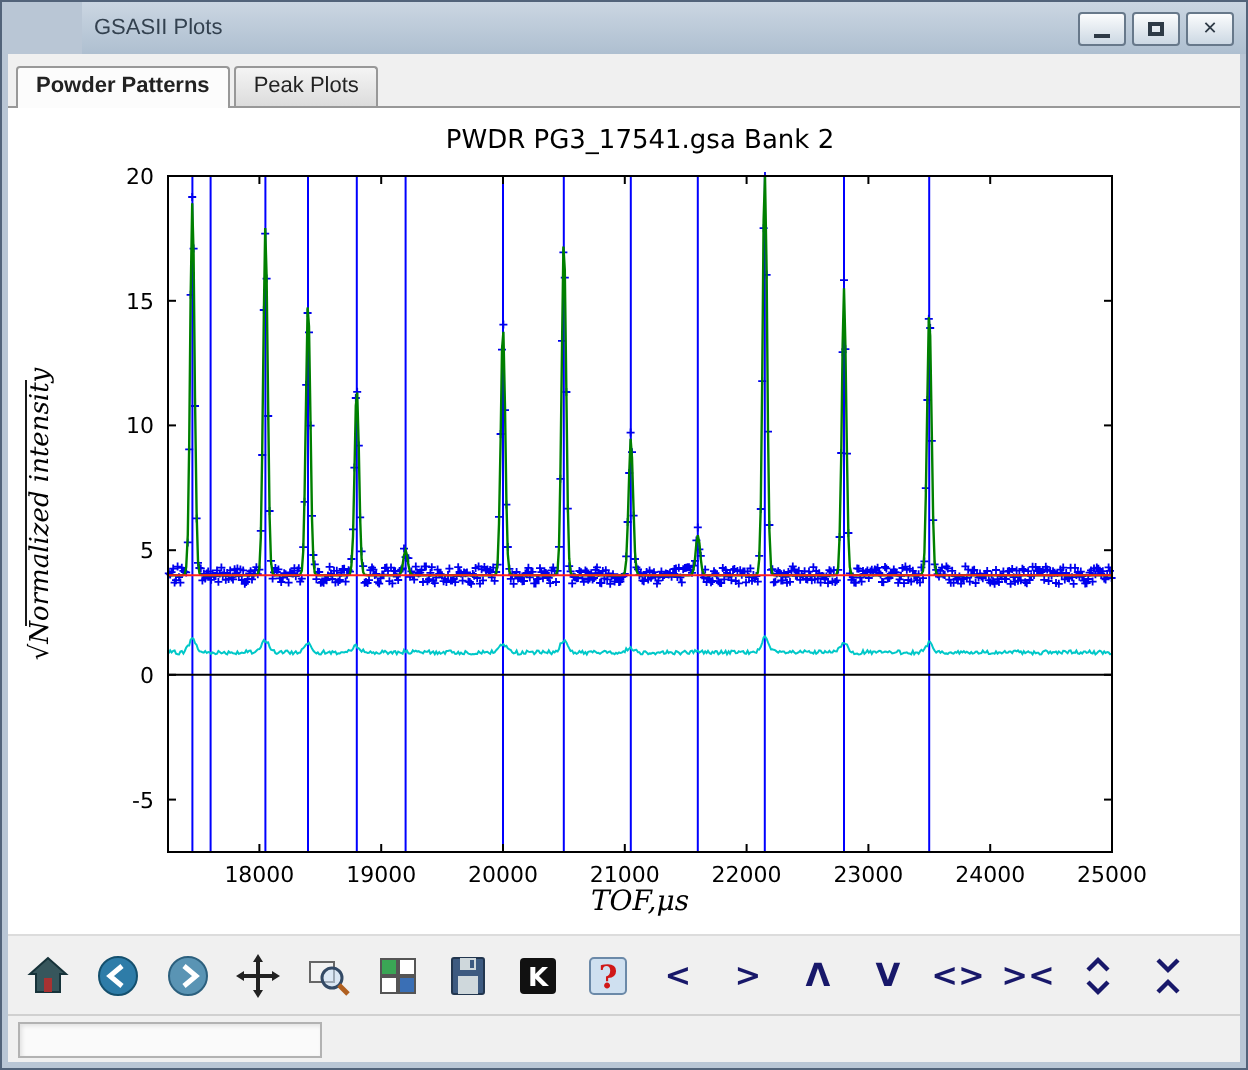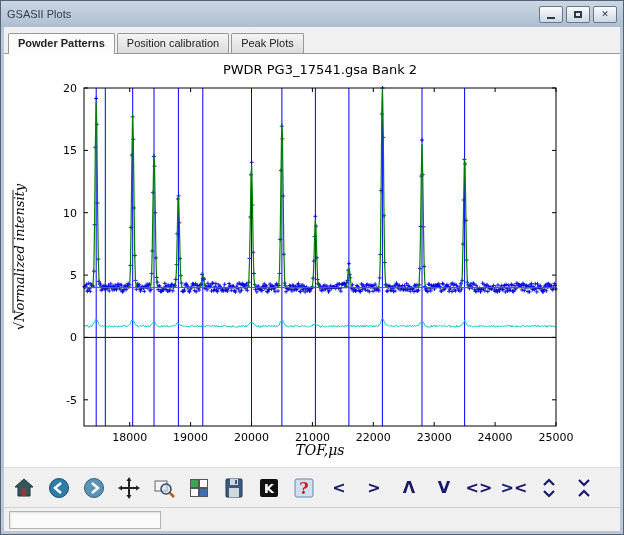--- a/index.html
+++ b/index.html
@@ -1,19 +1,19 @@
 <!DOCTYPE html>
 <html><head>
 <meta charset="utf-8">
 <style>
   html,body{margin:0;padding:0;background:#e8e8e8;font-family:"Liberation Sans",sans-serif;}
   .window{width:624px;height:535px;box-sizing:border-box;background:#b9c6d5;border:1px solid #52637a;
           display:flex;flex-direction:column;overflow:hidden;}
   .titlebar{height:26px;display:flex;align-items:center;padding:0 6px;flex:none;
-            background:linear-gradient(#cbd6e2,#aebfd0);}
+            background:linear-gradient(#cbd6e2,#aebfd0);margin-left:40px;}
   .title{font-size:11px;color:#33414f;flex:1;}
   .controls{display:flex;gap:3px;}
   .ctrl{width:22px;height:15px;border:1px solid #67788a;border-radius:2px;
         background:linear-gradient(#fbfcfd,#ccd8e3);display:flex;align-items:center;justify-content:center;
         font-size:9px;color:#2e3a46;line-height:1;}
   .min-glyph{display:block;width:8px;height:2px;background:#2e3a46;margin-top:7px;}
   .max-glyph{display:block;width:8px;height:7px;border:2px solid #2e3a46;box-sizing:border-box;}
   .client{flex:1;margin:0 3px 3px;background:#f0f0f0;display:flex;flex-direction:column;overflow:hidden;}
   .tabbar{height:27px;flex:none;display:flex;align-items:flex-end;padding-left:4px;background:#f0f0f0;
           border-bottom:1px solid #989898;box-sizing:border-box;}
@@ -48,21 +48,20 @@
       <span class="ctrl">
           <span>✕</span>
         </span>
     </span>
   </div>
 
   <div class="client">
 
     <div class="tabbar">
       <span class="tab selected">Powder Patterns</span>
-      <span class="tab">Position calibration</span>
       <span class="tab">Peak Plots</span>
     </div>
 
     <div class="figure">
       <svg width="616" height="413" xmlns="http://www.w3.org/2000/svg">
           <rect x="0" y="0" width="616" height="413" fill="#ffffff"></rect>
           <line x1="92.2" x2="92.2" y1="34" y2="372" stroke="#0000ff" stroke-width="1"></line>
           <line x1="101.3" x2="101.3" y1="34" y2="372" stroke="#0000ff" stroke-width="1"></line>
           <line x1="128.7" x2="128.7" y1="34" y2="372" stroke="#0000ff" stroke-width="1"></line>
           <line x1="150.0" x2="150.0" y1="34" y2="372" stroke="#0000ff" stroke-width="1"></line>

